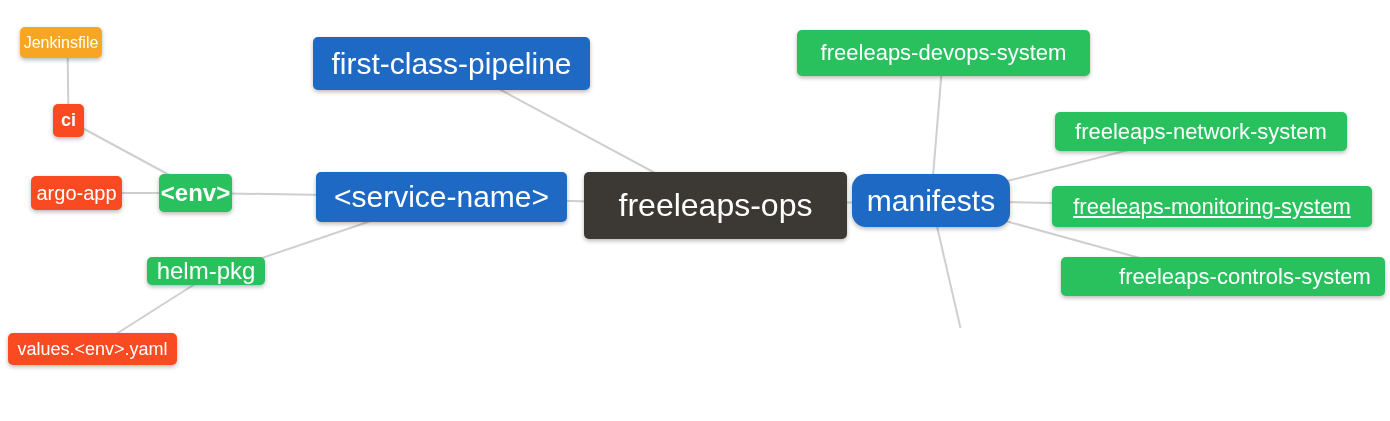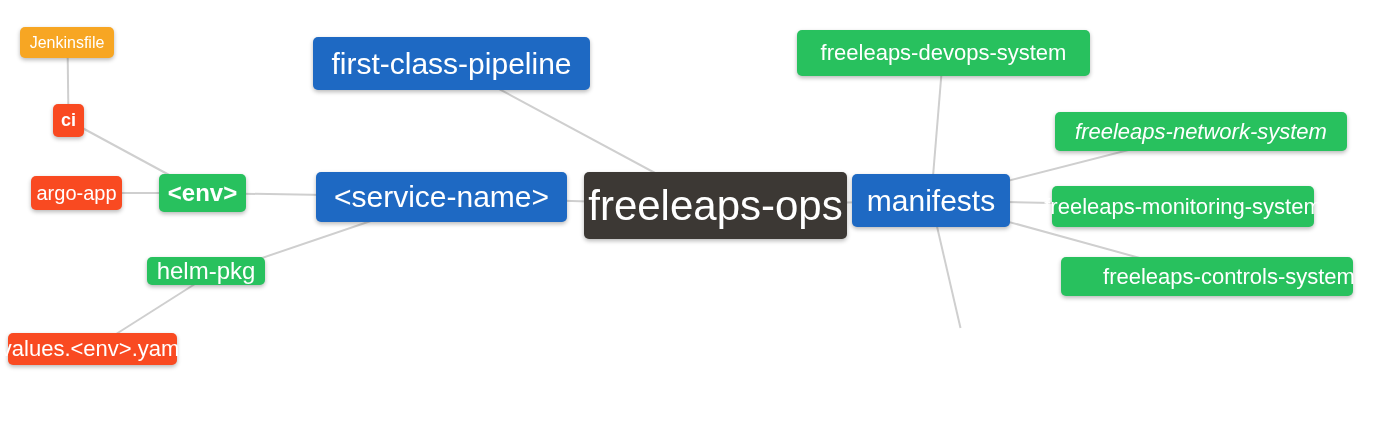--- a/index.html
+++ b/index.html
@@ -53,42 +53,42 @@
       <line x1="441.5" y1="197" x2="715.5" y2="205.5" stroke="#CFCFCF" stroke-width="2"></line>
       <line x1="451.5" y1="63.5" x2="715.5" y2="205.5" stroke="#CFCFCF" stroke-width="2"></line>
       <line x1="715.5" y1="205.5" x2="931" y2="200.5" stroke="#CFCFCF" stroke-width="2"></line>
       <line x1="931" y1="200.5" x2="943.5" y2="49" stroke="#CFCFCF" stroke-width="2"></line>
       <line x1="931" y1="200.5" x2="1201" y2="131.5" stroke="#CFCFCF" stroke-width="2"></line>
       <line x1="931" y1="200.5" x2="1214.5" y2="206.5" stroke="#CFCFCF" stroke-width="2"></line>
       <line x1="931" y1="200.5" x2="1207" y2="276.5" stroke="#CFCFCF" stroke-width="2"></line>
       <line x1="931" y1="200.5" x2="960.5" y2="328" stroke="#CFCFCF" stroke-width="2"></line>
     </svg>
 
-  <div class="node" style="left: 20px; top: 27px; width: 94px; height: 31px; font-size: 16px; background: rgb(247, 166, 35);">Jenkinsfile</div>
+  <div class="node" style="left: 20px; top: 27px; width: 82px; height: 31px; font-size: 16px; background: rgb(247, 166, 35);">Jenkinsfile</div>
 
   <div class="node" style="left: 53px; top: 104px; width: 31px; height: 33px; font-size: 18px; font-weight: 700; background: rgb(249, 74, 33); text-align: right;">ci</div>
 
   <div class="node" style="left: 31px; top: 176px; width: 91px; height: 34px; font-size: 20px; background: rgb(249, 74, 33); text-align: center;">argo-app</div>
 
-  <div class="node" style="left: 159px; top: 174px; width: 87px; height: 38px; font-size: 24px; font-weight: 700; background: rgb(40, 193, 94); text-align: center;">&lt;env&gt;</div>
+  <div class="node" style="left: 159px; top: 174px; width: 73px; height: 38px; font-size: 24px; font-weight: 700; background: rgb(40, 193, 94); text-align: center;">&lt;env&gt;</div>
 
   <div class="node" style="left: 316px; top: 172px; width: 251px; height: 50px; font-size: 30px; background: rgb(30, 105, 195);">&lt;service-name&gt;</div>
 
   <div class="node" style="left: 313px; top: 37px; width: 277px; height: 53px; font-size: 30px; background: rgb(30, 105, 195);">first-class-pipeline</div>
 
   <div class="node" style="left: 147px; top: 257px; width: 118px; height: 28px; font-size: 24px; background: rgb(40, 193, 94);">helm-pkg</div>
 
-  <div class="node" style="left: 8px; top: 333px; width: 169px; height: 32px; font-size: 22px; background: rgb(249, 74, 33);">values.&lt;env&gt;.yaml</div>
+  <div class="node" style="left: 8px; top: 333px; width: 169px; height: 32px; font-size: 18px; background: rgb(249, 74, 33);">values.&lt;env&gt;.yaml</div>
 
-  <div class="node" style="left: 584px; top: 172px; width: 263px; height: 67px; font-size: 42px; background: rgb(60, 56, 52);">freeleaps-ops</div>
+  <div class="node" style="left: 584px; top: 172px; width: 263px; height: 67px; font-size: 32px; background: rgb(60, 56, 52);">freeleaps-ops</div>
 
-  <div class="node" style="left: 852px; top: 174px; width: 158px; height: 53px; font-size: 30px; background: rgb(30, 105, 195);">manifests</div>
+  <div class="node" style="left: 852px; top: 174px; width: 158px; height: 53px; font-size: 30px; background: rgb(30, 105, 195); border-radius: 14px;">manifests</div>
 
   <div class="node" style="left: 797px; top: 30px; width: 293px; height: 46px; font-size: 22px; background: rgb(40, 193, 94);">freeleaps-devops-system</div>
 
-  <div class="node" style="left: 1055px; top: 112px; width: 292px; height: 39px; font-size: 22px; background: rgb(40, 193, 94); font-style: italic;">freeleaps-network-system</div>
+  <div class="node" style="left: 1055px; top: 112px; width: 292px; height: 39px; font-size: 22px; background: rgb(40, 193, 94);">freeleaps-network-system</div>
 
-  <div class="node" style="left: 1052px; top: 186px; width: 262px; height: 41px; font-size: 22px; background: rgb(40, 193, 94);">freeleaps-monitoring-system</div>
+  <div class="node" style="left: 1052px; top: 186px; width: 320px; height: 41px; font-size: 22px; background: rgb(40, 193, 94); text-decoration: underline;">freeleaps-monitoring-system</div>
 
-  <div class="node" style="left: 1061px; top: 257px; width: 292px; height: 39px; font-size: 22px; background: rgb(40, 193, 94); padding-left: 44px;">freeleaps-controls-system</div>
+  <div class="node" style="left: 1061px; top: 257px; width: 324px; height: 39px; font-size: 22px; background: rgb(40, 193, 94); padding-left: 44px;">freeleaps-controls-system</div>
 
 
 </div>
 
 </body></html>

